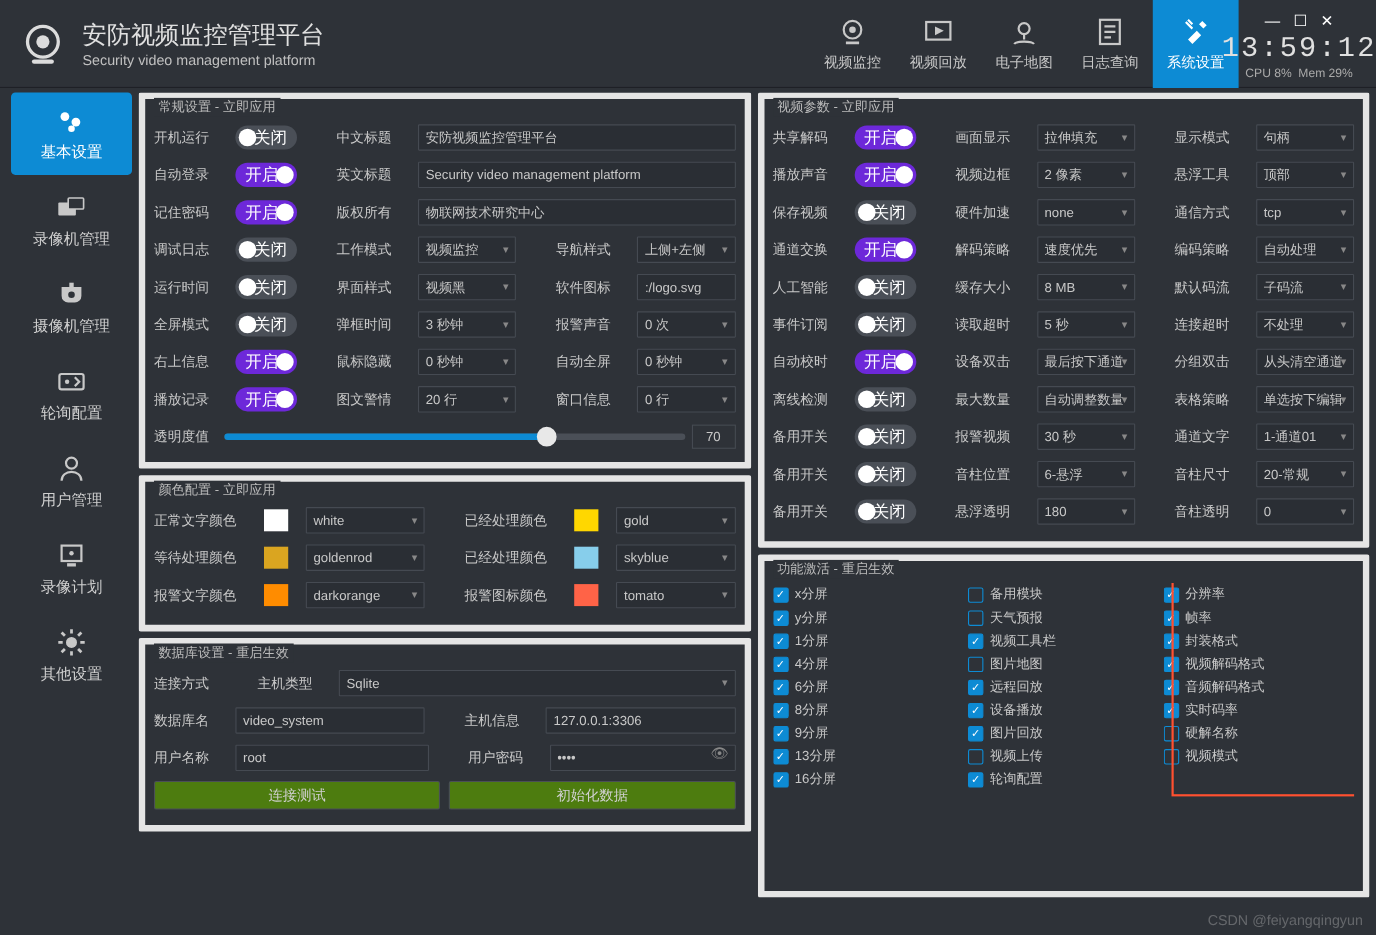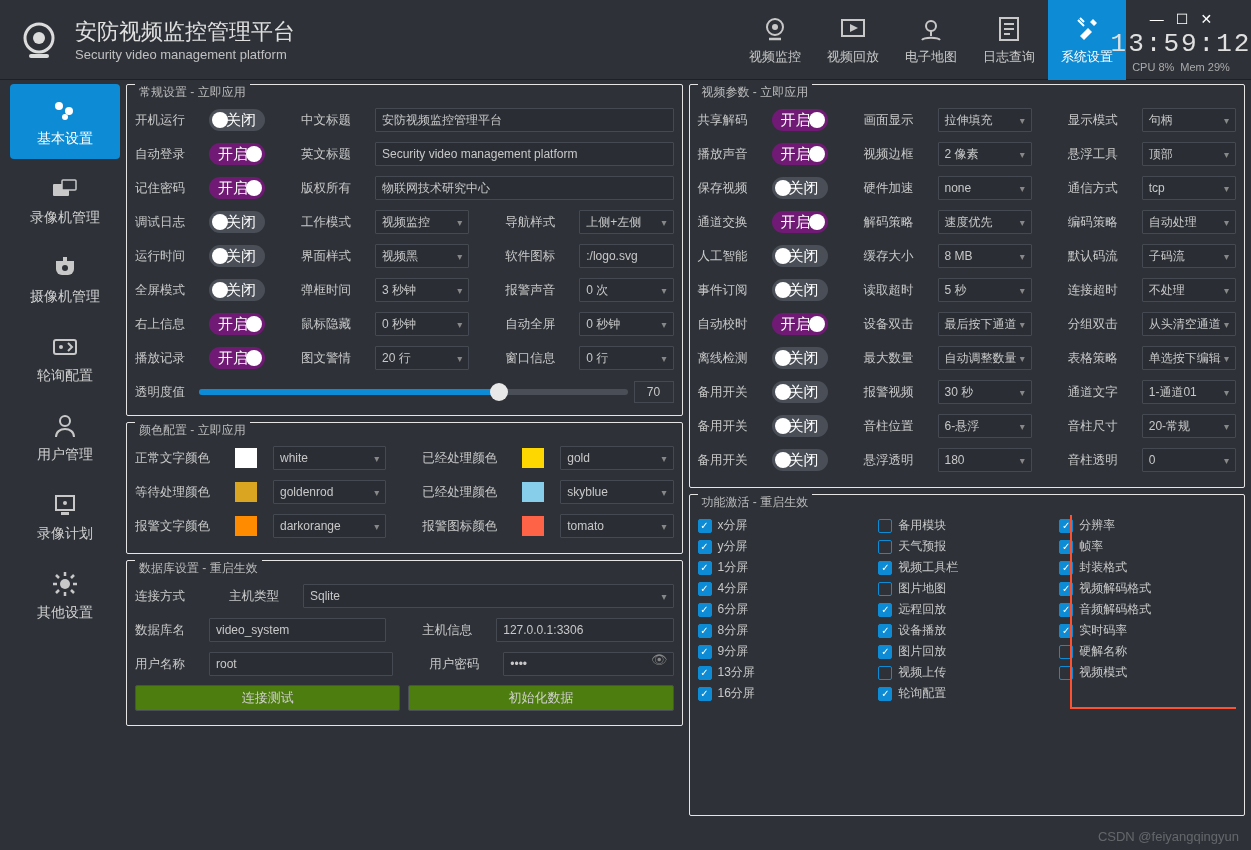--- a/index.html
+++ b/index.html
@@ -20,27 +20,27 @@
 .clock { font-family: "Courier New", monospace; font-size: 26px; letter-spacing: 2px; color: #e0e0e0; margin: 2px 0; }
 
 .body-area { display: flex; height: calc(100% - 80px - 30px); }
 .sidebar { width: 120px; background: #2e3238; display: flex; flex-direction: column; align-items: flex-end; padding-top: 4px; gap: 4px; }
 .side-item { width: 110px; height: 75px; display: flex; flex-direction: column; align-items: center; justify-content: center; gap: 5px; border-radius: 4px; cursor: pointer; font-size: 14px; color: #d0d0d0; }
 .side-item.active { background: #0d8bd4; color: #fff; }
 .side-icon { width: 30px; height: 30px; }
 
 .main { flex: 1; display: flex; gap: 6px; padding: 4px 6px; overflow: hidden; }
 .col { flex: 1; display: flex; flex-direction: column; gap: 6px; overflow: hidden; }
-.group { border: 1px solid #e5e5e5; border-radius: 2px; position: relative; padding: 20px 8px 8px 8px; }
+.group { border: 6px solid #e5e5e5; border-radius: 2px; position: relative; padding: 20px 8px 8px 8px; }
 .group-title { position: absolute; top: -1px; left: 8px; background: #2e3238; padding: 0 4px; font-size: 12px; color: #bbb; }
 .row { display: flex; align-items: center; height: 30px; gap: 16px; margin-bottom: 4px; }
 .lbl { width: 58px; font-size: 12.5px; text-align: left; flex-shrink: 0; }
 .lbl.w70 { width: 70px; }
 .toggle { width: 56px; height: 22px; border-radius: 11px; display: flex; align-items: center; padding: 0 3px; font-size: 15px; color: #fff; cursor: pointer; position: relative; flex-shrink: 0; }
-.toggle.on { background: #701a75; justify-content: flex-start; }
+.toggle.on { background: #6d28d9; justify-content: flex-start; }
 .toggle.off { background: #4a4f57; justify-content: flex-end; }
 .toggle-knob { width: 16px; height: 16px; border-radius: 50%; background: #fff; position: absolute; }
 .toggle.on .toggle-knob { right: 3px; }
 .toggle.off .toggle-knob { left: 3px; }
 .toggle-txt { margin: 0 6px; }
 .input, .select { flex: 1; min-width: 0; height: 24px; background: #2a2e34; border: 1px solid #454a52; color: #c8c8c8; padding: 0 6px; font-size: 12px; border-radius: 1px; }
 .select { position: relative; display: flex; align-items: center; cursor: pointer; }
 .select::after { content: "▾"; position: absolute; right: 6px; color: #888; font-size: 10px; }
 .gap { width: 4px; flex-shrink: 0; }
 .slider-row { display: flex; align-items: center; height: 30px; gap: 6px; }

